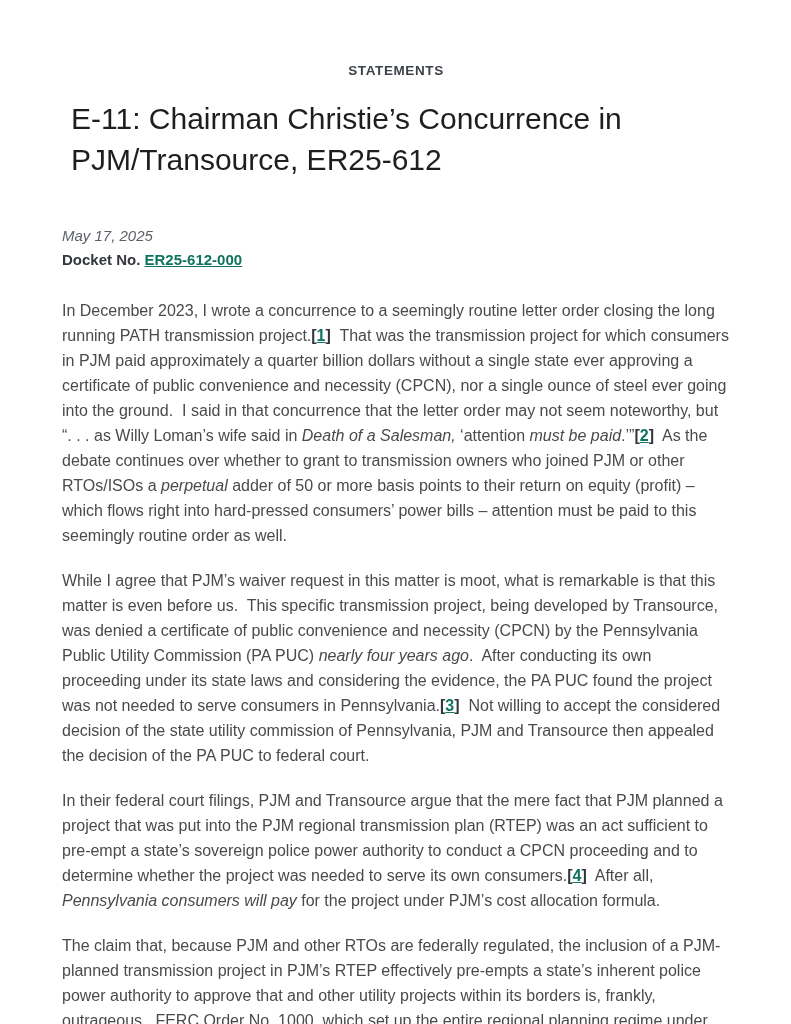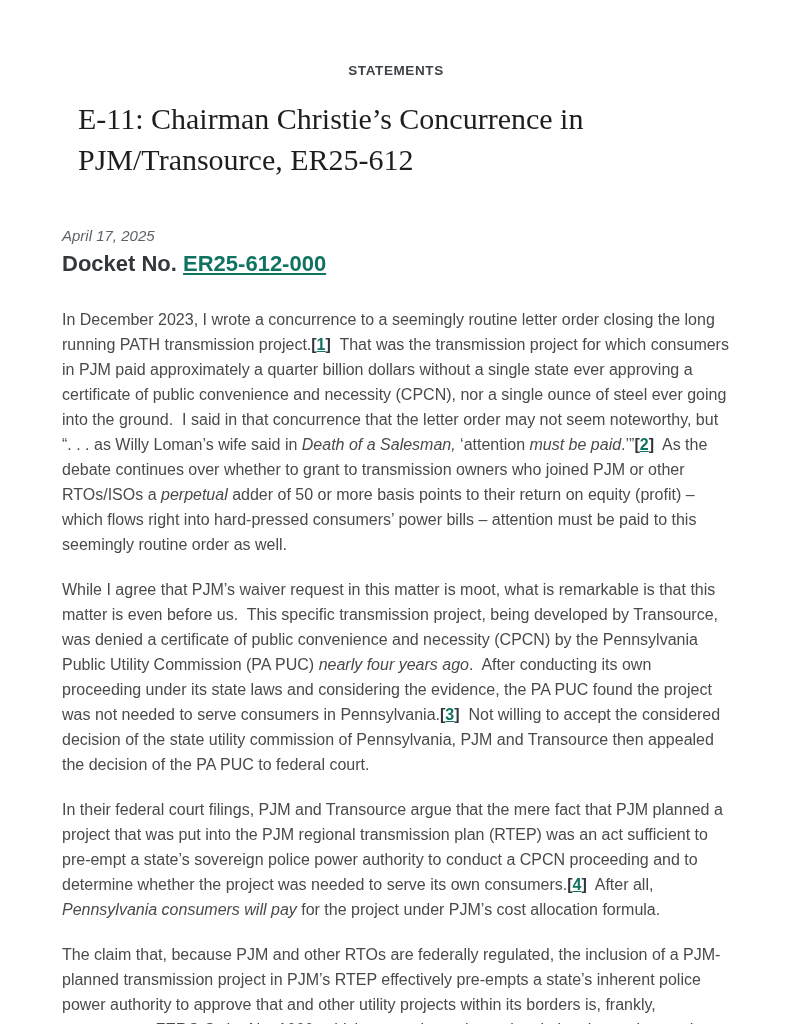--- a/index.html
+++ b/index.html
@@ -18,37 +18,37 @@
   .eyebrow {
     font-size: 13.5px;
     font-weight: 700;
     letter-spacing: 0.6px;
     color: var(--eyebrow-text, #3d4249);
     margin: 0 0 21px 0;
     text-transform: uppercase;
     text-align: center;
   }
   .title {
-    font-family: Liberation Serif, serif;
+    font-family: Liberation Sans, sans-serif;
     font-weight: 400;
     font-size: 30px;
     line-height: 1.36;
     color: var(--title-text, #1d1e20);
-    margin: 0 0 44px 16px;
+    margin: 0 0 44px 9px;
     width: 672px;
   }
   .date {
     font-style: italic;
     font-size: 15px;
     color: var(--date-text, #5d6168);
     margin: 0 0 3px 0;
     line-height: 1.4;
   }
   .docket {
-    font-size: 22px;
+    font-size: 15px;
     font-weight: 700;
     color: var(--docket-text, #33373d);
     margin: 0 0 28px 0;
     line-height: 1.4;
   }
   .docket-link {
     color: var(--link, #107361);
     text-decoration: underline;
     font-weight: 700;
     cursor: pointer;
@@ -73,21 +73,21 @@
 </head>
 <body>
 
 <div class="page">
   <main class="content">
 
     <div class="eyebrow">STATEMENTS</div>
 
     <h1 class="title">E-11: Chairman Christie’s Concurrence in PJM/Transource, ER25-612</h1>
 
-    <p class="date">April 17, 2025</p>
+    <p class="date">May 17, 2025</p>
 
     <p class="docket">
       <span>Docket No.</span>
       <a class="docket-link" href="#">ER25-612-000</a>
     </p>
 
     <div class="body">
         <p class="body-para"><span>In December 2023, I wrote a concurrence to a seemingly routine letter order closing the long running PATH transmission project.</span><span class="fn"><span class="fn-bracket">[</span><a class="fn-link" href="#">1</a><span class="fn-bracket">]</span></span><span>  That was the transmission project for which consumers in PJM paid approximately a quarter billion dollars without a single state ever approving a certificate of public convenience and necessity (CPCN), nor a single ounce of steel ever going into the ground.  I said in that concurrence that the letter order may not seem noteworthy, but “. . . as Willy Loman’s wife said in </span><em>Death of a Salesman,</em><span> ‘attention </span><em>must be paid</em><span>.’”</span><span class="fn"><span class="fn-bracket">[</span><a class="fn-link" href="#">2</a><span class="fn-bracket">]</span></span><span>  As the debate continues over whether to grant to transmission owners who joined PJM or other RTOs/ISOs a </span><em>perpetual</em><span> adder of 50 or more basis points to their return on equity (profit) – which flows right into hard-pressed consumers’ power bills – attention must be paid to this seemingly routine order as well.</span></p>
         <p class="body-para"><span>While I agree that PJM’s waiver request in this matter is moot, what is remarkable is that this matter is even before us.  This specific transmission project, being developed by Transource, was denied a certificate of public convenience and necessity (CPCN) by the Pennsylvania Public Utility Commission (PA PUC) </span><em>nearly four years ago</em><span>.  After conducting its own proceeding under its state laws and considering the evidence, the PA PUC found the project was not needed to serve consumers in Pennsylvania.</span><span class="fn"><span class="fn-bracket">[</span><a class="fn-link" href="#">3</a><span class="fn-bracket">]</span></span><span>  Not willing to accept the considered decision of the state utility commission of Pennsylvania, PJM and Transource then appealed the decision of the PA PUC to federal court.</span></p>
         <p class="body-para"><span>In their federal court filings, PJM and Transource argue that the mere fact that PJM planned a project that was put into the PJM regional transmission plan (RTEP) was an act sufficient to pre-empt a state’s sovereign police power authority to conduct a CPCN proceeding and to determine whether the project was needed to serve its own consumers.</span><span class="fn"><span class="fn-bracket">[</span><a class="fn-link" href="#">4</a><span class="fn-bracket">]</span></span><span>  After all, </span><em>Pennsylvania consumers will pay</em><span> for the project under PJM’s cost allocation formula.</span></p>

